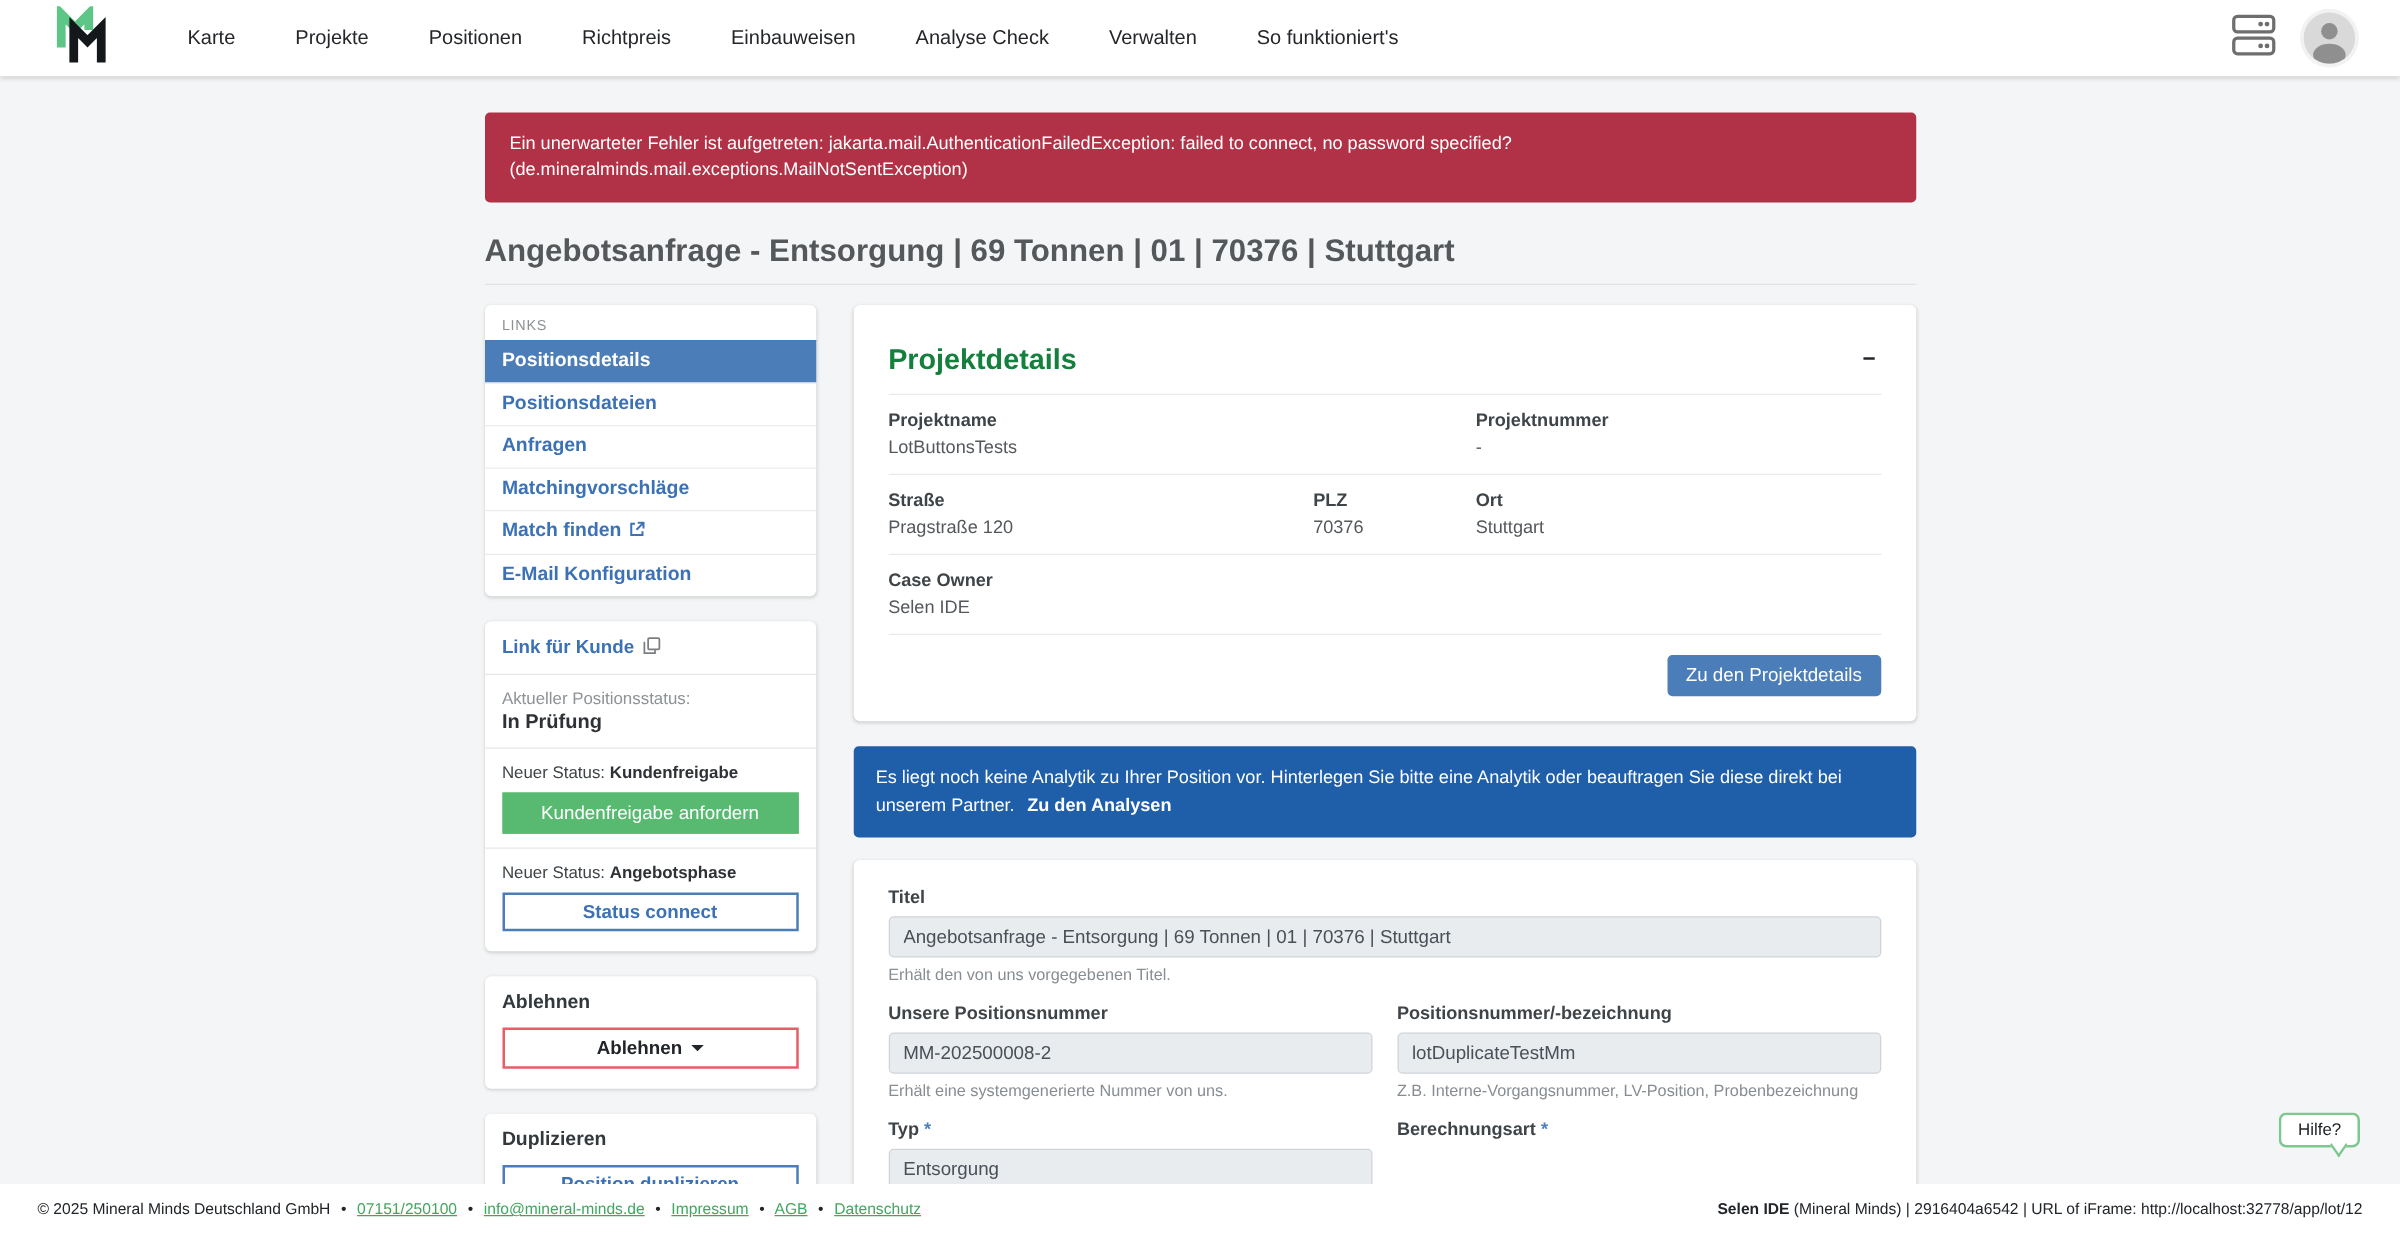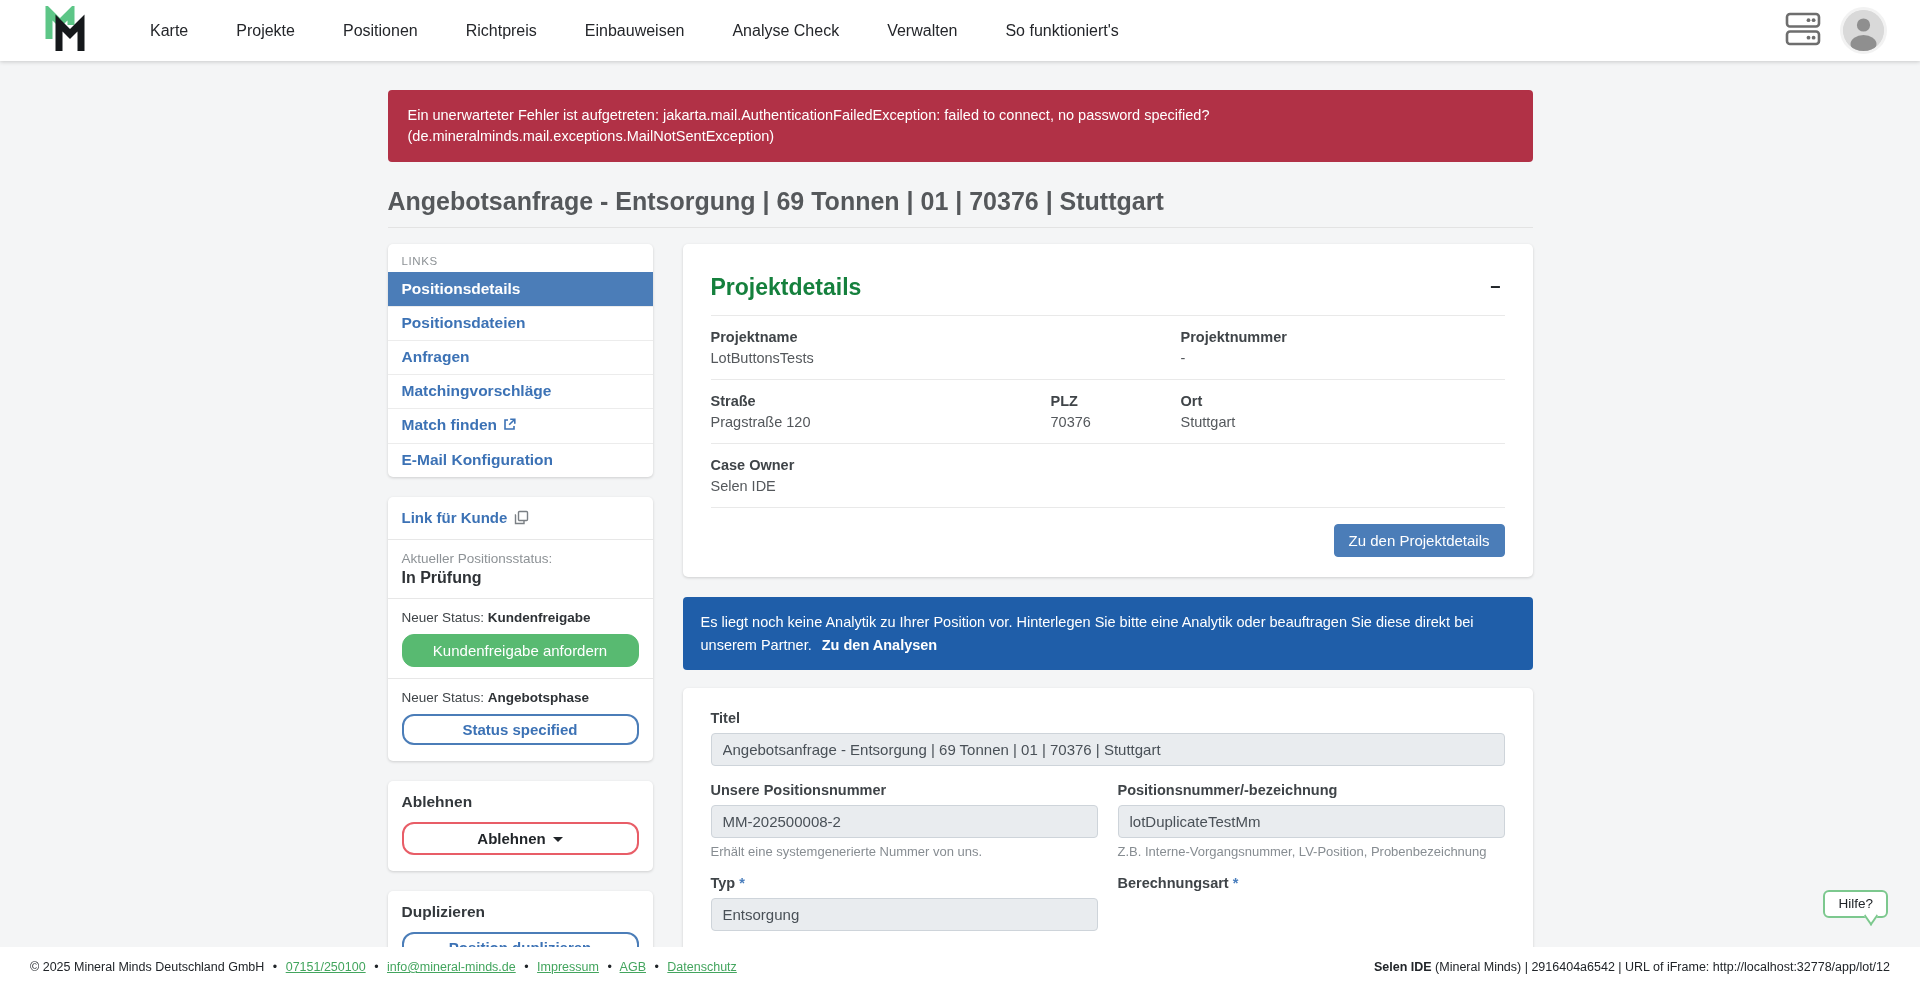--- a/index.html
+++ b/index.html
@@ -38,21 +38,21 @@
 
   
   .status-card { padding:12px 14px 16px; }
   .divider { border:none; border-top:1px solid #e7e7e7; margin:11px -14px; }
   .cust-link { font-size:15px; font-weight:bold; color:#3c72b5; text-decoration:none; cursor:pointer; }
   .copy-icon { display:inline-block; margin-left:7px; vertical-align:-2px; }
   .muted-label { font-size:13.5px; color:#8d9296; }
   .status-strong { font-size:16px; font-weight:bold; color:#2e3236; margin-top:3px; }
   .new-status { font-size:13.5px; color:#3f4448; margin-bottom:9px; }
   .new-status b { color:#2e3236; }
-  .btn { display:block; width:100%; text-align:center; border-radius:12px; font-size:15px;
+  .btn { display:block; width:100%; text-align:center; border-radius:0; font-size:15px;
     font-family:"Liberation Sans", sans-serif; cursor:pointer; }
   .btn-green { background:#58ba71; color:#fff; border:1px solid #58ba71; padding:7px 6px; }
   .btn-blue-outline { background:#fff; color:#3c72b5; border:2px solid #4b7db8; padding:5px 6px; font-weight:bold; }
   .btn-red-outline { background:#fff; color:#212529; border:2px solid #e85d67; padding:6px; font-weight:bold; }
   .caret-down { display:inline-block; width:0; height:0; border-left:5px solid transparent;
     border-right:5px solid transparent; border-top:5px solid #212529; margin-left:7px; vertical-align:2px; }
 
   .action-card { padding:12px 14px 16px; }
   .action-title { font-size:15.5px; font-weight:bold; color:#33383c; margin-bottom:11px; }
 
@@ -180,21 +180,21 @@
             </svg>
           </span></a>
         <hr class="divider">
         <div class="muted-label">Aktueller Positionsstatus:</div>
         <div class="status-strong">In Prüfung</div>
         <hr class="divider">
         <div class="new-status"><span>Neuer Status: </span><b>Kundenfreigabe</b></div>
         <button class="btn btn-green">Kundenfreigabe anfordern</button>
         <hr class="divider">
         <div class="new-status"><span>Neuer Status: </span><b>Angebotsphase</b></div>
-        <button class="btn btn-blue-outline">Status specified</button>
+        <button class="btn btn-blue-outline">Status connect</button>
       </div>
 
       <div class="card action-card">
         <div class="action-title">Ablehnen</div>
         <button class="btn btn-red-outline"><span>Ablehnen</span><span class="caret-down"></span></button>
       </div>
 
       <div class="card action-card">
         <div class="action-title">Duplizieren</div>
         <button class="btn btn-blue-outline">Position duplizieren</button>
@@ -245,20 +245,21 @@
       </section>
 
       <div class="info-banner">
         <span>Es liegt noch keine Analytik zu Ihrer Position vor. Hinterlegen Sie bitte eine Analytik oder beauftragen Sie diese direkt bei unserem Partner.</span><a class="info-link">Zu den Analysen</a>
       </div>
 
       <section class="card form-card">
         <div class="form-group">
           <label class="form-label">Titel</label>
           <input class="form-input" type="text" readonly="" value="Angebotsanfrage - Entsorgung | 69 Tonnen | 01 | 70376 | Stuttgart" style="">
+          <div class="helper">Erhält den von uns vorgegebenen Titel.</div>
         </div>
 
         <div class="form-row">
           <div class="form-group">
             <label class="form-label">Unsere Positionsnummer</label>
             <input class="form-input" type="text" readonly="" value="MM-202500008-2" style="">
             <div class="helper">Erhält eine systemgenerierte Nummer von uns.</div>
           </div>
           <div class="form-group">
             <label class="form-label">Positionsnummer/-bezeichnung</label>

